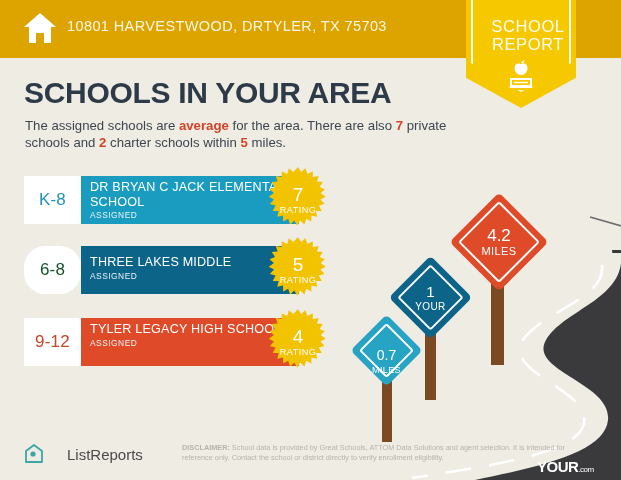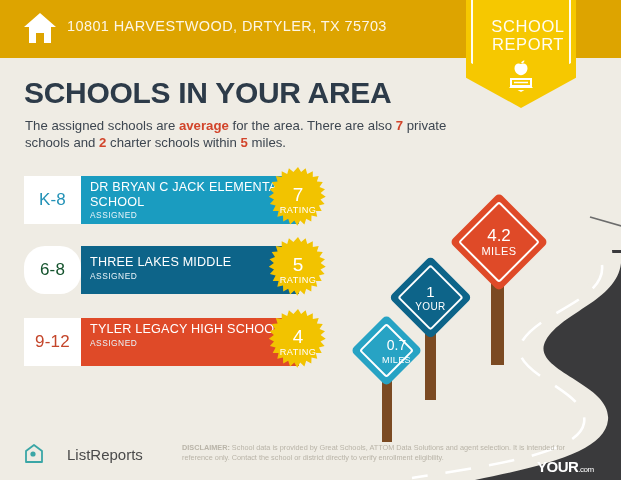--- a/index.html
+++ b/index.html
@@ -366,21 +366,21 @@
         <div class="sign-unit">YOUR</div>
       </div>
     </div>
 
     
     <div class="sign s-small" style="left:0px; top:125px; width:80px; height:130px;">
       <div class="sign-post" style="left:32px; top:52px; width:10px; height:70px;"></div>
       <div class="sign-diamond" style="left:11px; top:5px; width:51px; height:51px; background:#27a3c4;">
         <div class="inner-line"></div>
       </div>
-      <div class="sign-text" style="left:21px; top:5px; width:51px; height:51px;">
+      <div class="sign-text" style="left:11px; top:5px; width:51px; height:51px;justify-content:flex-end;">
         <div class="sign-val">0.7</div>
         <div class="sign-unit">MILES</div>
       </div>
     </div>
   </div>
 
   <div class="footer-logo">
     <svg width="20" height="22" viewBox="0 0 20 22">
       <path d="M10 2 L18 8 L18 19 L2 19 L2 8 Z" fill="none" stroke="#3aa6a6" stroke-width="1.8" stroke-linejoin="round"></path>
       <circle cx="9" cy="11" r="2.6" fill="#3aa6a6"></circle>

